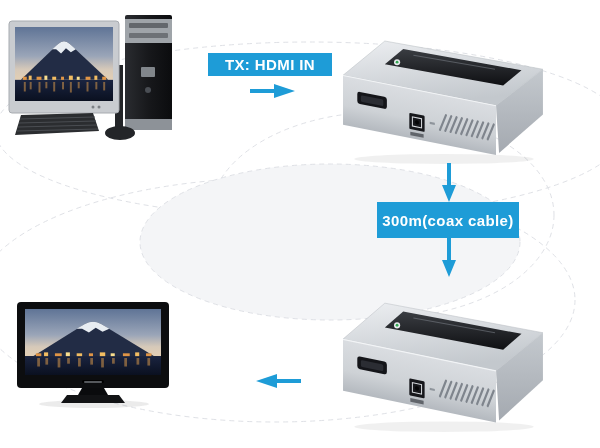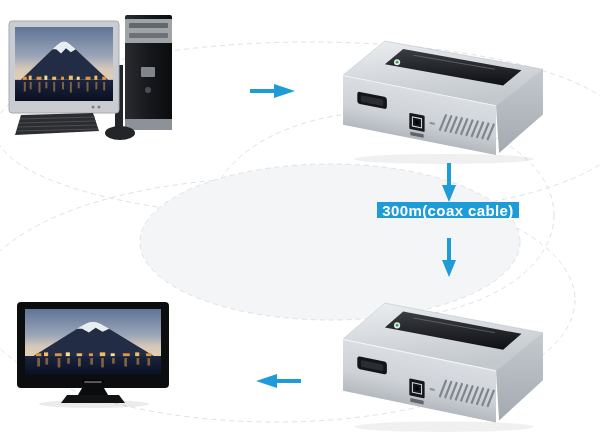--- a/index.html
+++ b/index.html
@@ -13,21 +13,21 @@
     font-family:"Liberation Sans",sans-serif;
   }
   .bg{position:absolute;left:0;top:0;}
   .illus{position:absolute;}
   .label{
     position:absolute;display:flex;align-items:center;justify-content:center;
     background:var(--accent);color:var(--label-text);
     font-weight:bold;font-size:15px;letter-spacing:.4px;white-space:nowrap;
   }
   .lbl-tx{left:208px;top:53px;width:124px;height:23px;}
-  .lbl-cable{left:377px;top:202px;width:142px;height:16px;text-align:center;}
+  .lbl-cable{left:377px;top:202px;width:142px;height:36px;text-align:center;}
   .lbl-rx{left:207px;top:341px;width:131px;height:23px;}
   .arrow{position:absolute;}
   .arrow polygon{fill:var(--accent);}
 </style>
 </head>
 <body>
 
 <div class="stage">
 
   <svg width="0" height="0" style="position:absolute" aria-hidden="true">
@@ -174,20 +174,21 @@
   <svg class="illus" style="left:12px;top:298px" width="165" height="112" viewBox="0 0 165 112">
     <ellipse cx="82" cy="106" rx="55" ry="4" fill="#000" opacity="0.08"></ellipse>
     <rect x="5" y="4" width="152" height="86" rx="4" fill="#0c0d0f"></rect>
     <use href="#fuji" x="13" y="11" width="136" height="66"></use>
     <rect x="70" y="82" width="22" height="3" rx="1.5" fill="#515archar5"></rect>
     <rect x="72" y="83" width="18" height="2" rx="1" fill="#55585c"></rect>
     <path d="M70,90 L92,90 L96,97 L66,97 Z" fill="#0a0b0d"></path>
     <path d="M55,97 L107,97 L113,105 L49,105 Z" fill="#121315"></path>
   </svg>
 
+  <div class="label lbl-tx">TX: HDMI IN</div>
   <div class="label lbl-cable">300m(coax cable)</div>
 
   <svg class="arrow" style="left:250px;top:82px" width="46" height="18">
     <polygon points="0,7 24,7 24,2 45,9 24,16 24,11 0,11"></polygon>
   </svg>
   <svg class="arrow" style="left:440px;top:163px" width="18" height="40">
     <polygon points="7,0 11,0 11,22 16,22 9,39 2,22 7,22"></polygon>
   </svg>
   <svg class="arrow" style="left:440px;top:238px" width="18" height="40">
     <polygon points="7,0 11,0 11,22 16,22 9,39 2,22 7,22"></polygon>

